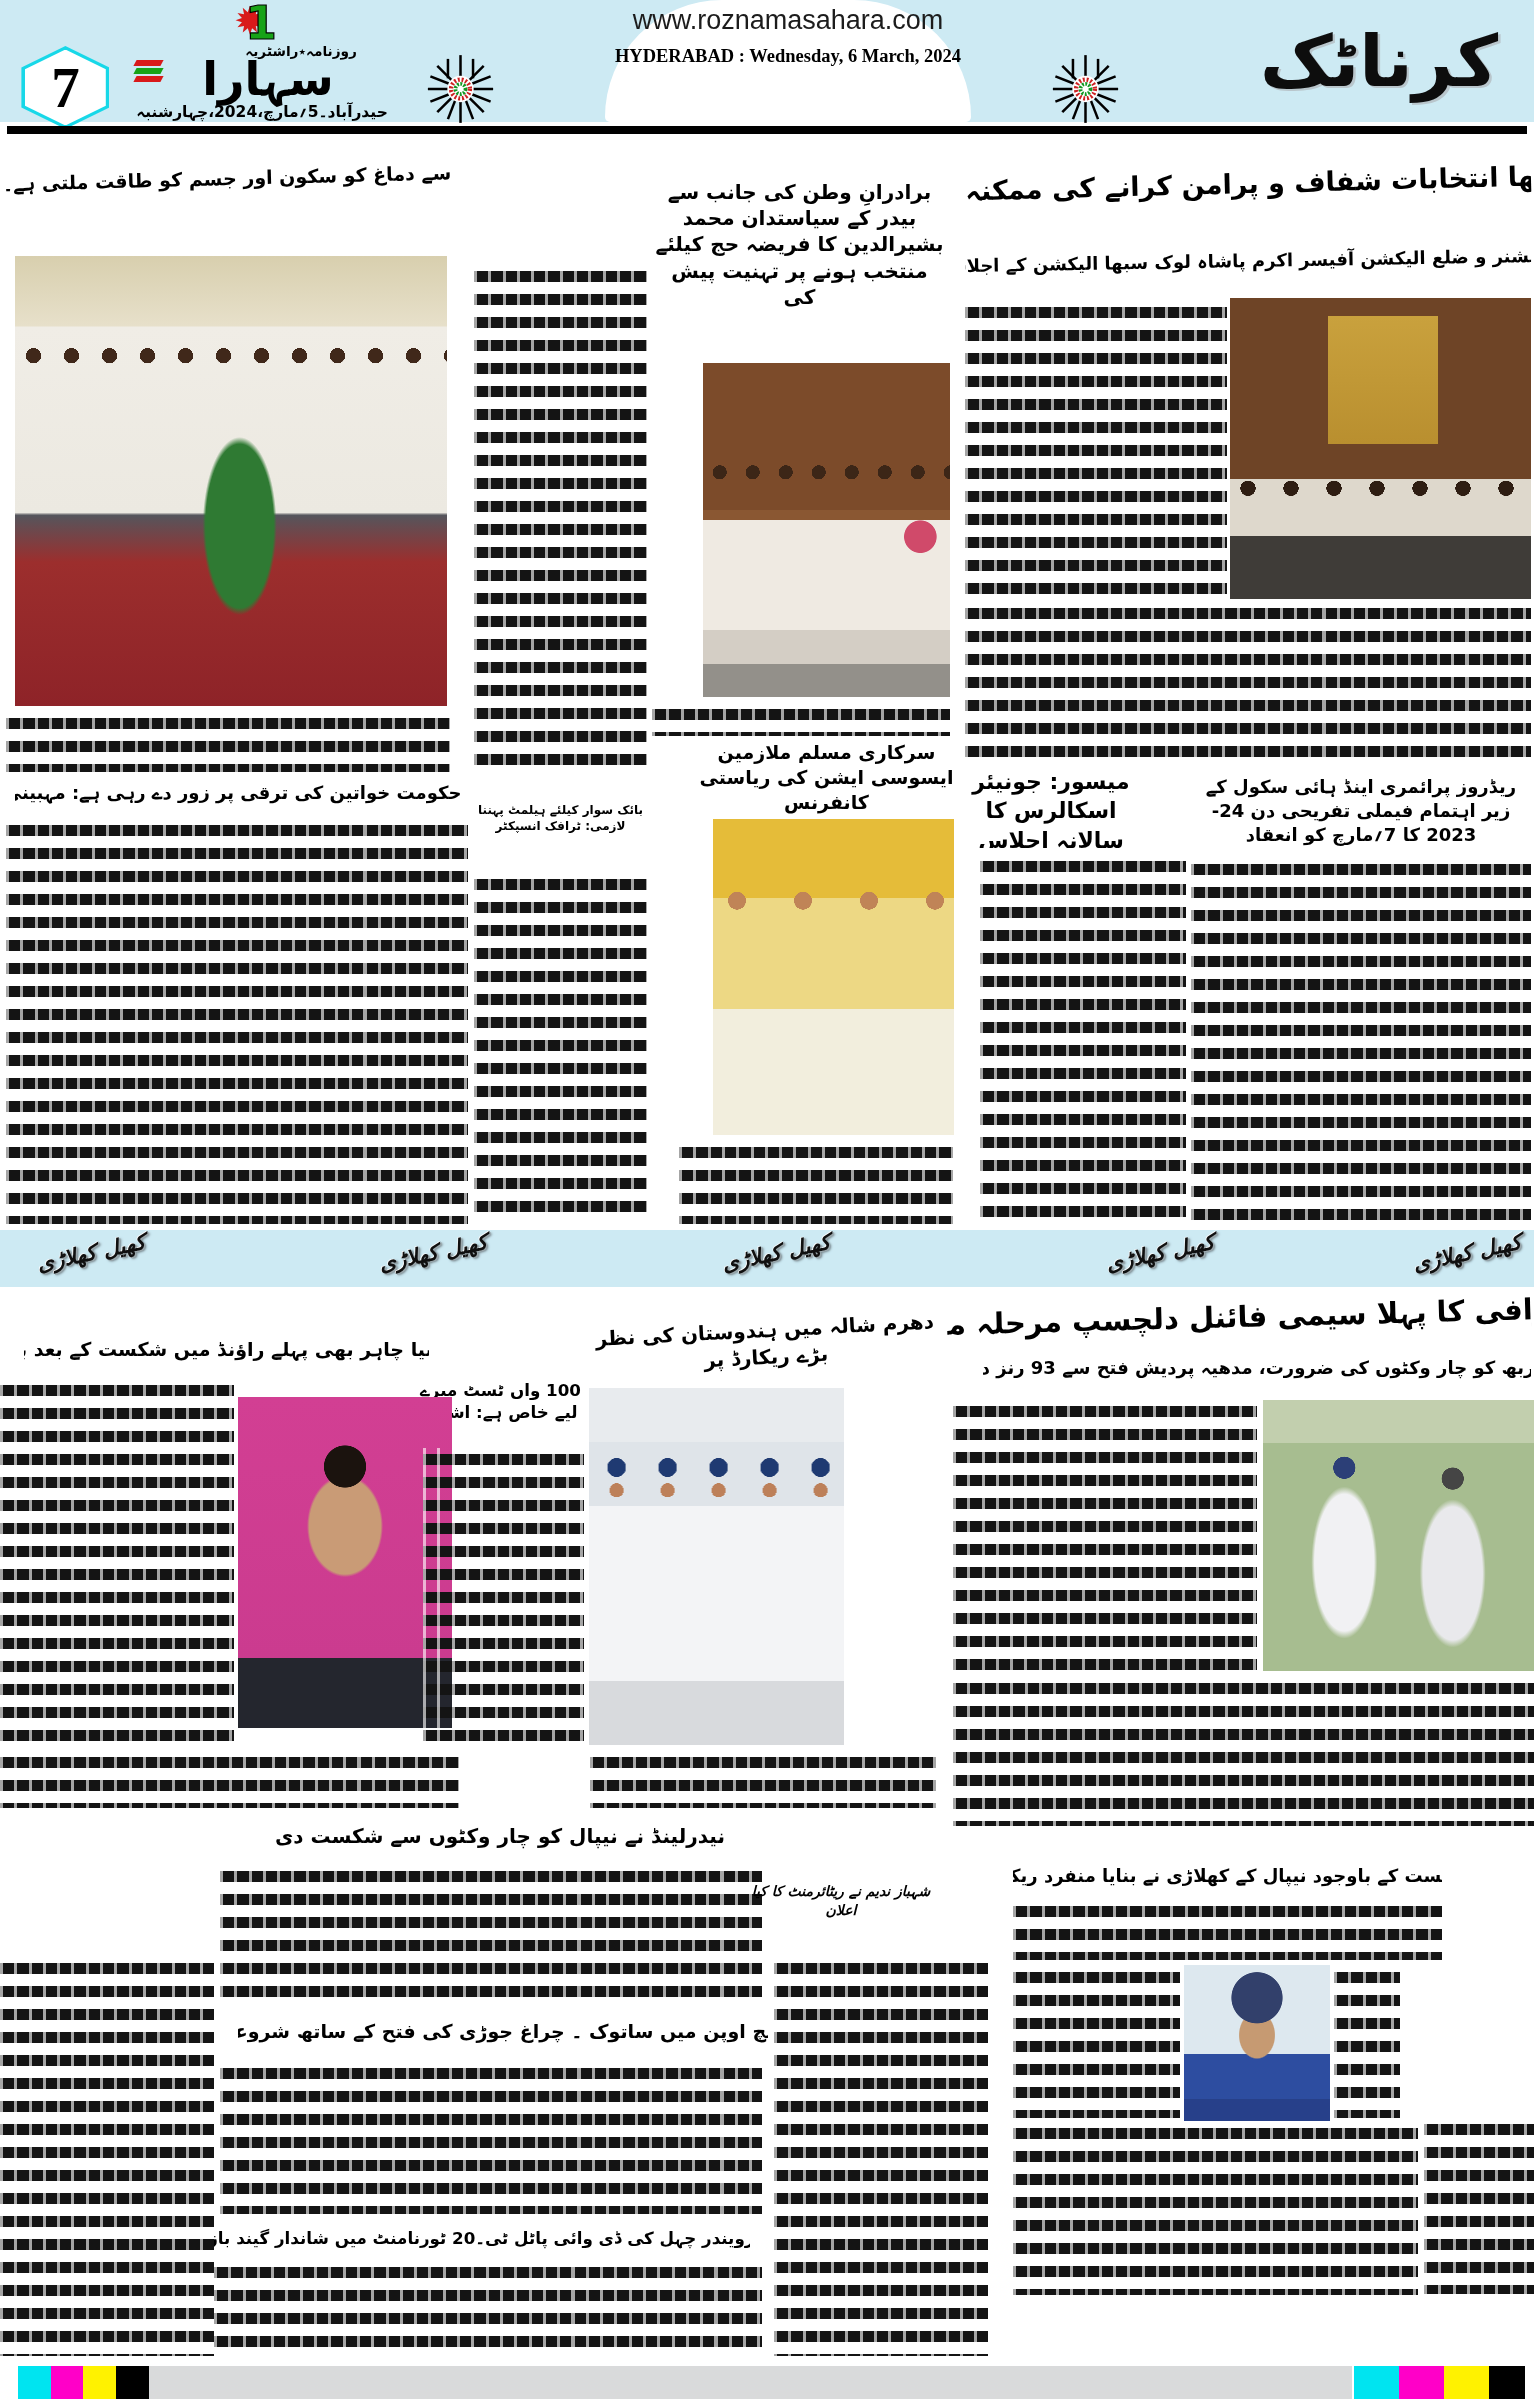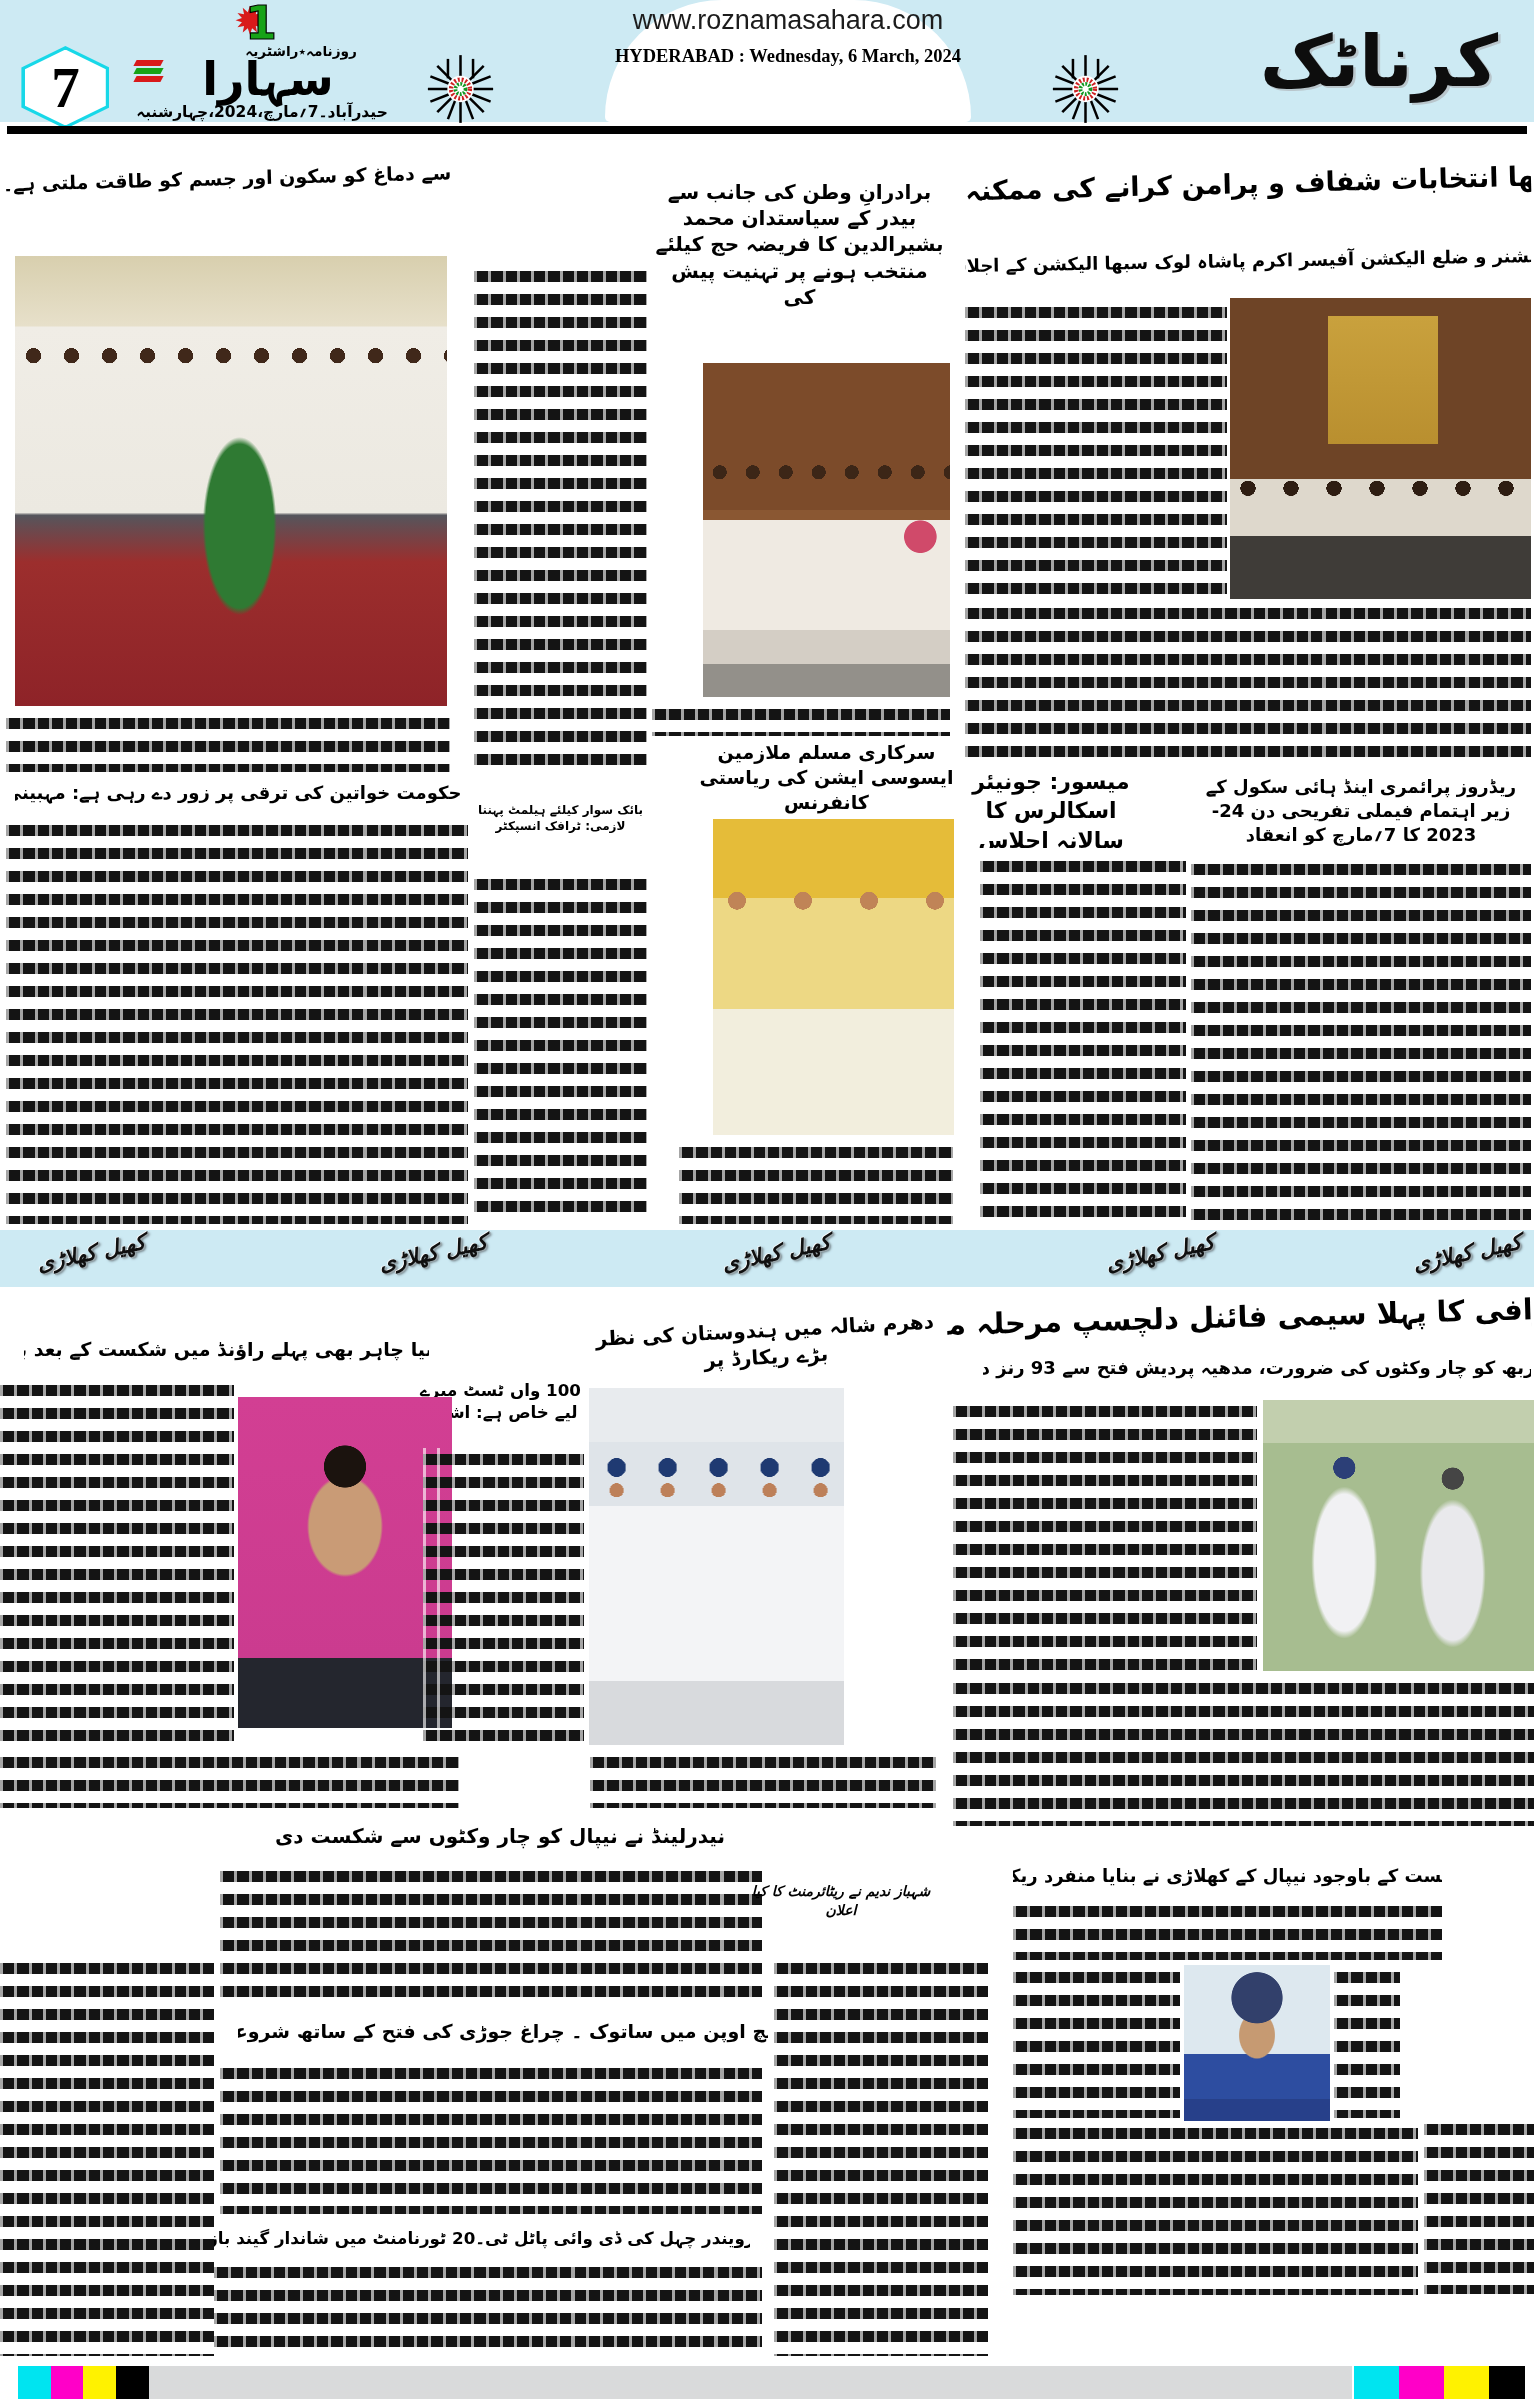--- a/index.html
+++ b/index.html
@@ -89,21 +89,21 @@
   </div>
 
   <div class="abs" style="left:134px;top:4.8px;width:256px;height:117px;">
     <div class="abs chev" style="left:1.2px;top:55px;background:#d81a1a;"></div>
     <div class="abs chev" style="left:1.2px;top:63px;background:#17a317;"></div>
     <div class="abs chev" style="left:1.2px;top:71px;background:#d81a1a;"></div>
     <div class="abs burst" style="left:100px;top:-2.4px;">✹</div>
     <div class="abs one" style="left:111px;top:-4.8px;">1</div>
     <div class="abs sahara-reg" style="left:20px;top:38px;width:203px;text-align:right;">روزنامہ٭راشٹریہ</div>
     <div class="abs sahara-name" style="left:24px;top:51px;width:220px;text-align:center;">سہارا</div>
-    <div class="abs sahara-date" style="left:0px;top:98px;width:256px;text-align:center;">حیدرآباد۔7؍مارچ،2024،چہارشنبہ</div>
+    <div class="abs sahara-date" style="left:0px;top:98px;width:256px;text-align:center;">حیدرآباد۔5؍مارچ،2024،چہارشنبہ</div>
   </div>
 
   <svg class="abs" style="left:426px;top:52px;" width="69" height="74" viewBox="-55 -58 110 116">
     <g stroke="#000" stroke-width="4">
       <line x1="0" y1="-18" x2="0" y2="-54"></line>
         <line x1="20" y1="-17" x2="20" y2="-48"></line>
         <line x1="-20" y1="-17" x2="-20" y2="-48"></line>
       <line x1="13" y1="-13" x2="37" y2="-37"></line>
         <line x1="-13" y1="-13" x2="-37" y2="-37"></line>
       <line x1="18" y1="0" x2="52" y2="0"></line>

